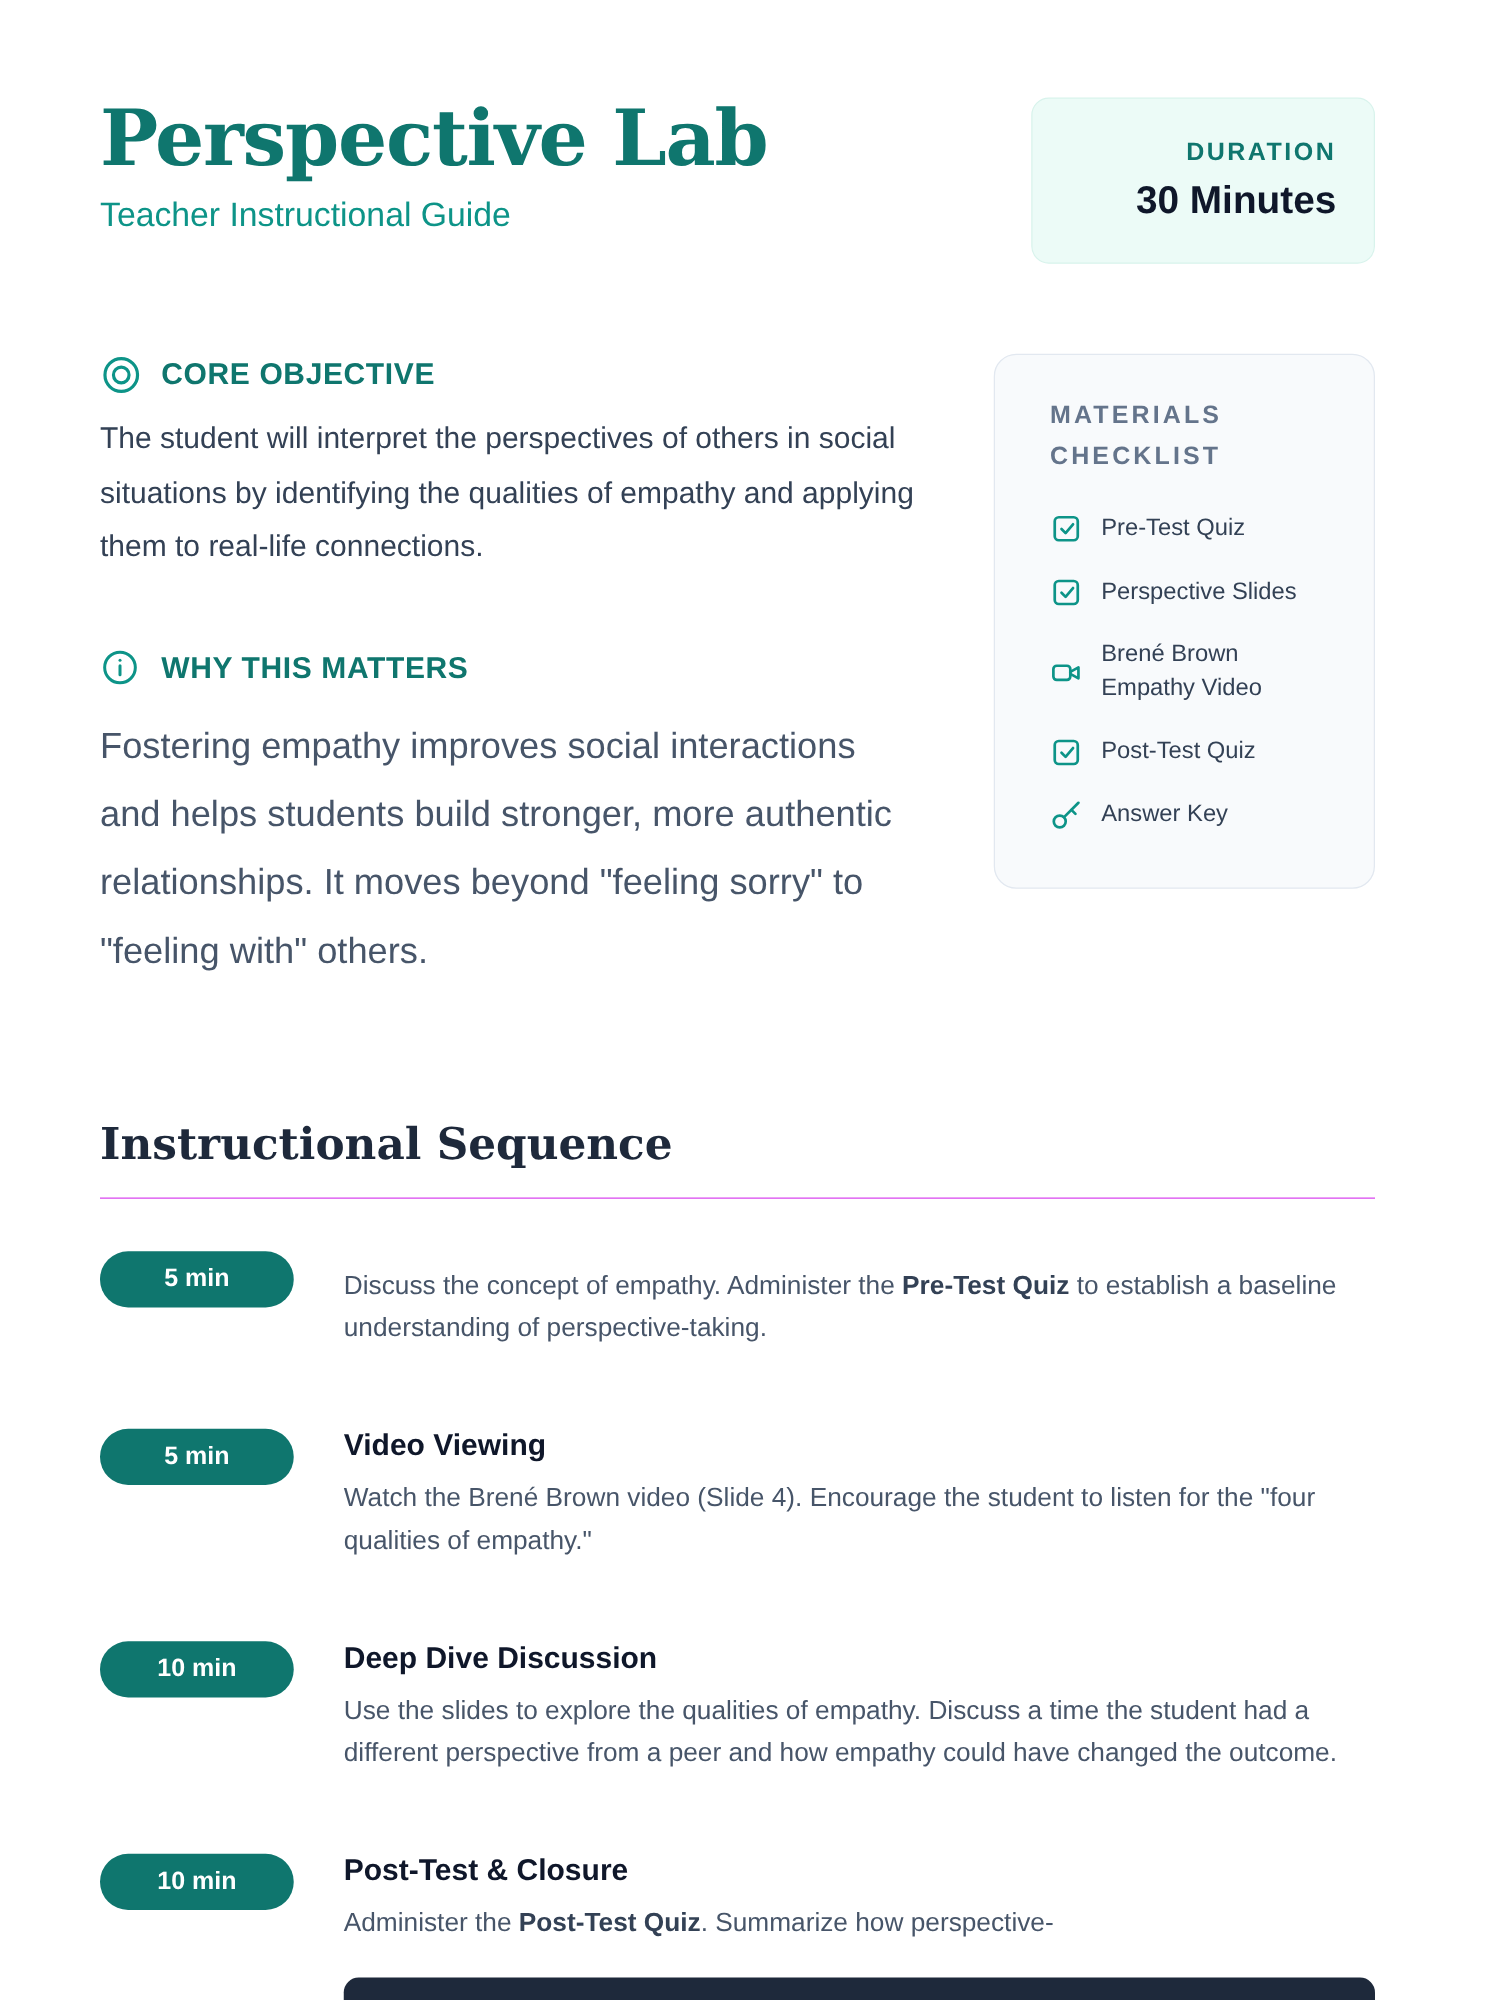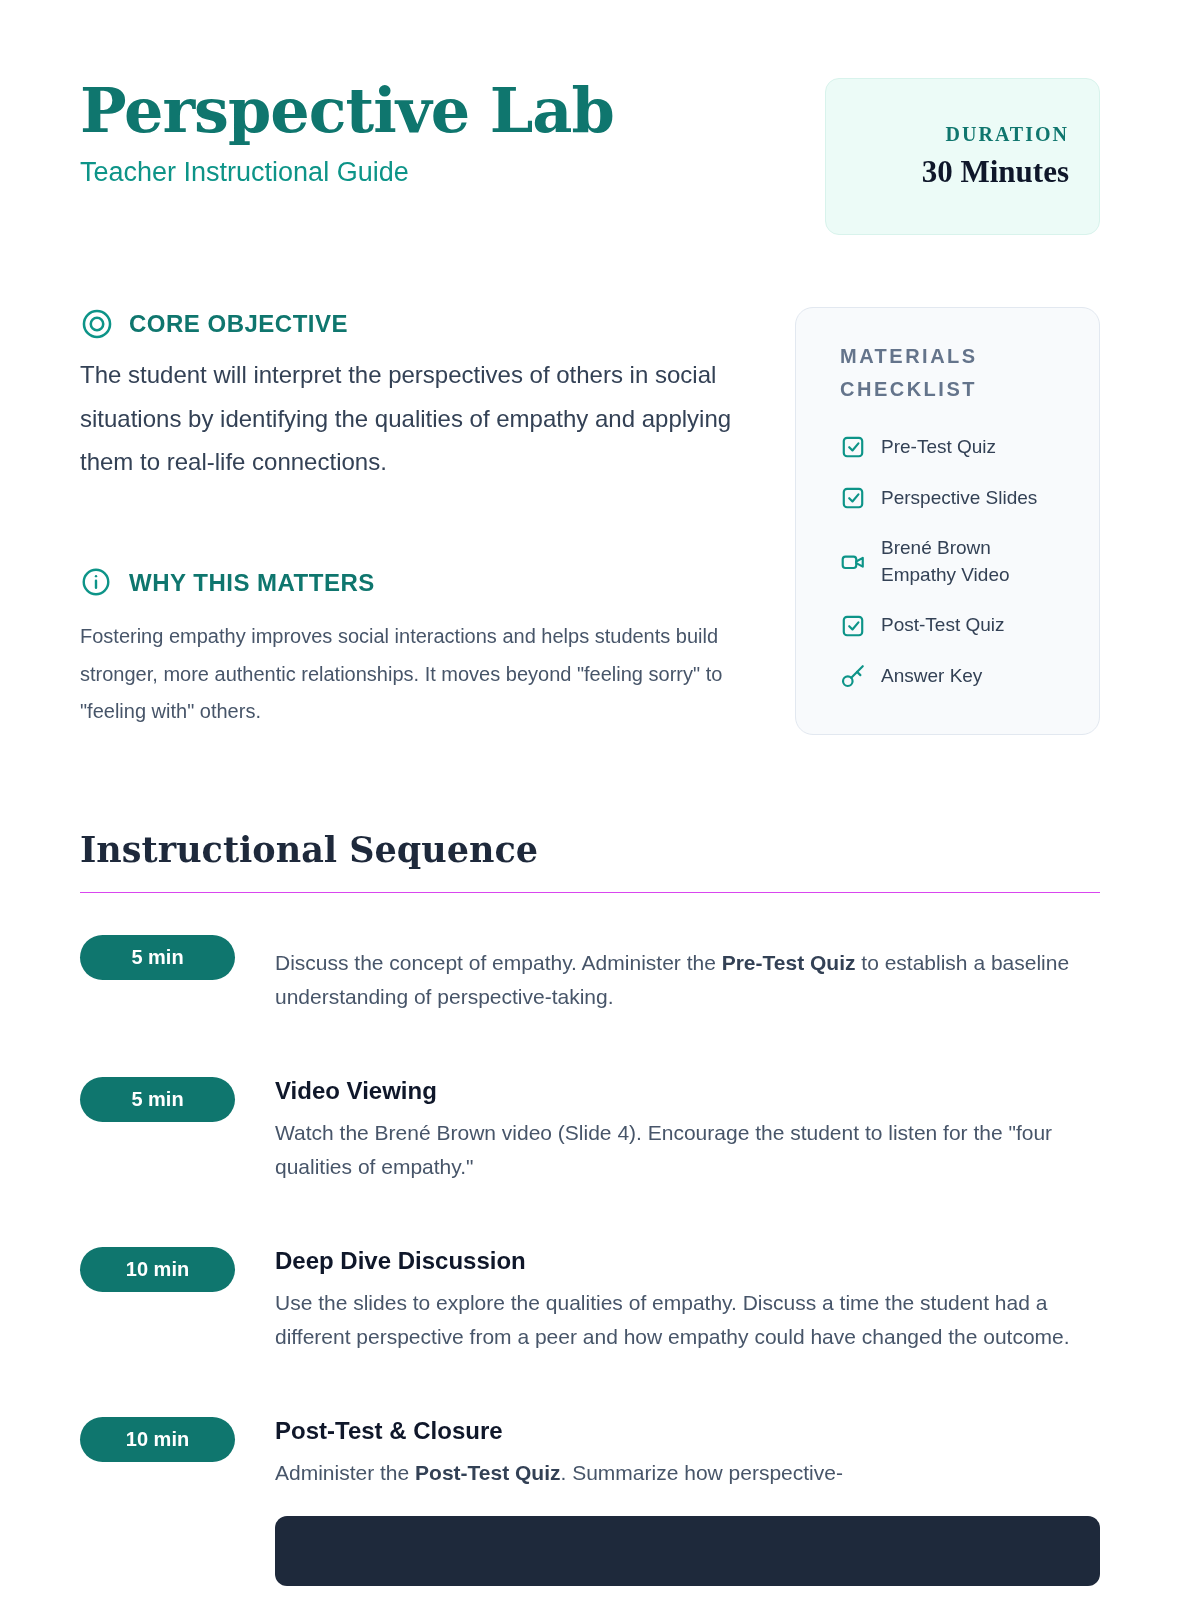--- a/index.html
+++ b/index.html
@@ -17,44 +17,44 @@
   .page-title {
     font-family: "DejaVu Serif", "Liberation Serif", serif;
     font-size: 62px; font-weight: 700; color: #0f766e;
     margin: 0; line-height: 1.05; letter-spacing: -1px;
   }
   .page-subtitle {
     margin-top: 14px; font-size: 27px; font-weight: 500; color: #0d9488;
   }
   .duration-card {
     background: #ecfbf7; border: 1px solid #d8f3ec; border-radius: 14px;
-    padding: 44px 30px; text-align: right; min-width: 275px; font-family: Liberation Serif, serif;
+    padding: 32px 30px; text-align: right; min-width: 275px;
   }
   .duration-label {
     color: #0f766e; font-weight: 700; font-size: 20px; letter-spacing: 2px;
   }
   .duration-value {
     color: #0f172a; font-weight: 700; font-size: 31px; margin-top: 8px;
   }
 
   
   .columns { display: flex; gap: 58px; margin-top: 72px; }
   .left-col { flex: 1; min-width: 0; }
 
   .section-head {
     display: flex; align-items: center; gap: 15px;
     color: #0f766e; font-weight: 700; font-size: 24px; letter-spacing: .5px;
   }
   .section-head .ico { width: 34px; height: 34px; flex-shrink: 0; display: inline-flex; }
   .objective-body {
     margin-top: 12px; font-size: 24px; line-height: 1.82; color: #334155;
   }
-  .why-head { margin-top: 82px; }
+  .why-head { margin-top: 58px; }
   .why-body {
-    margin-top: 18px; font-size: 20px; line-height: 1.88; color: #475569;
+    margin-top: 18px; font-size: 29px; line-height: 1.88; color: #475569;
   }
 
   .materials-card {
     width: 305px; flex-shrink: 0; align-self: flex-start;
     background: #f8fafc; border: 1px solid #e2e8f0; border-radius: 18px;
     padding: 32px 28px 20px 44px;
   }
   .materials-head {
     color: #64748b; font-size: 20px; font-weight: 700;
     letter-spacing: 2.5px; line-height: 1.65;

